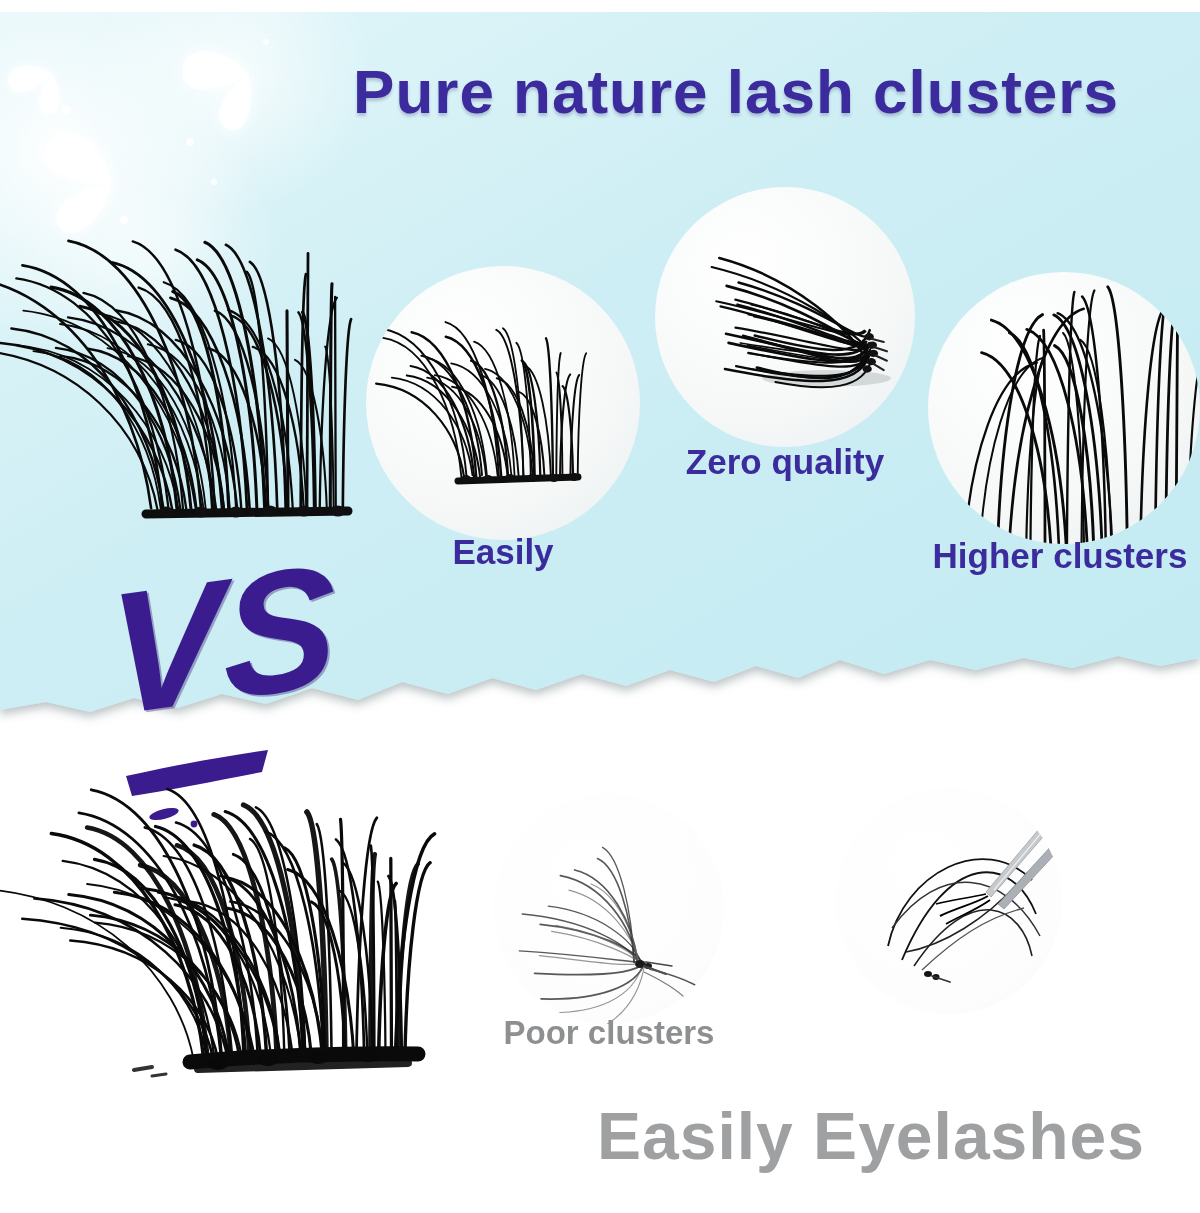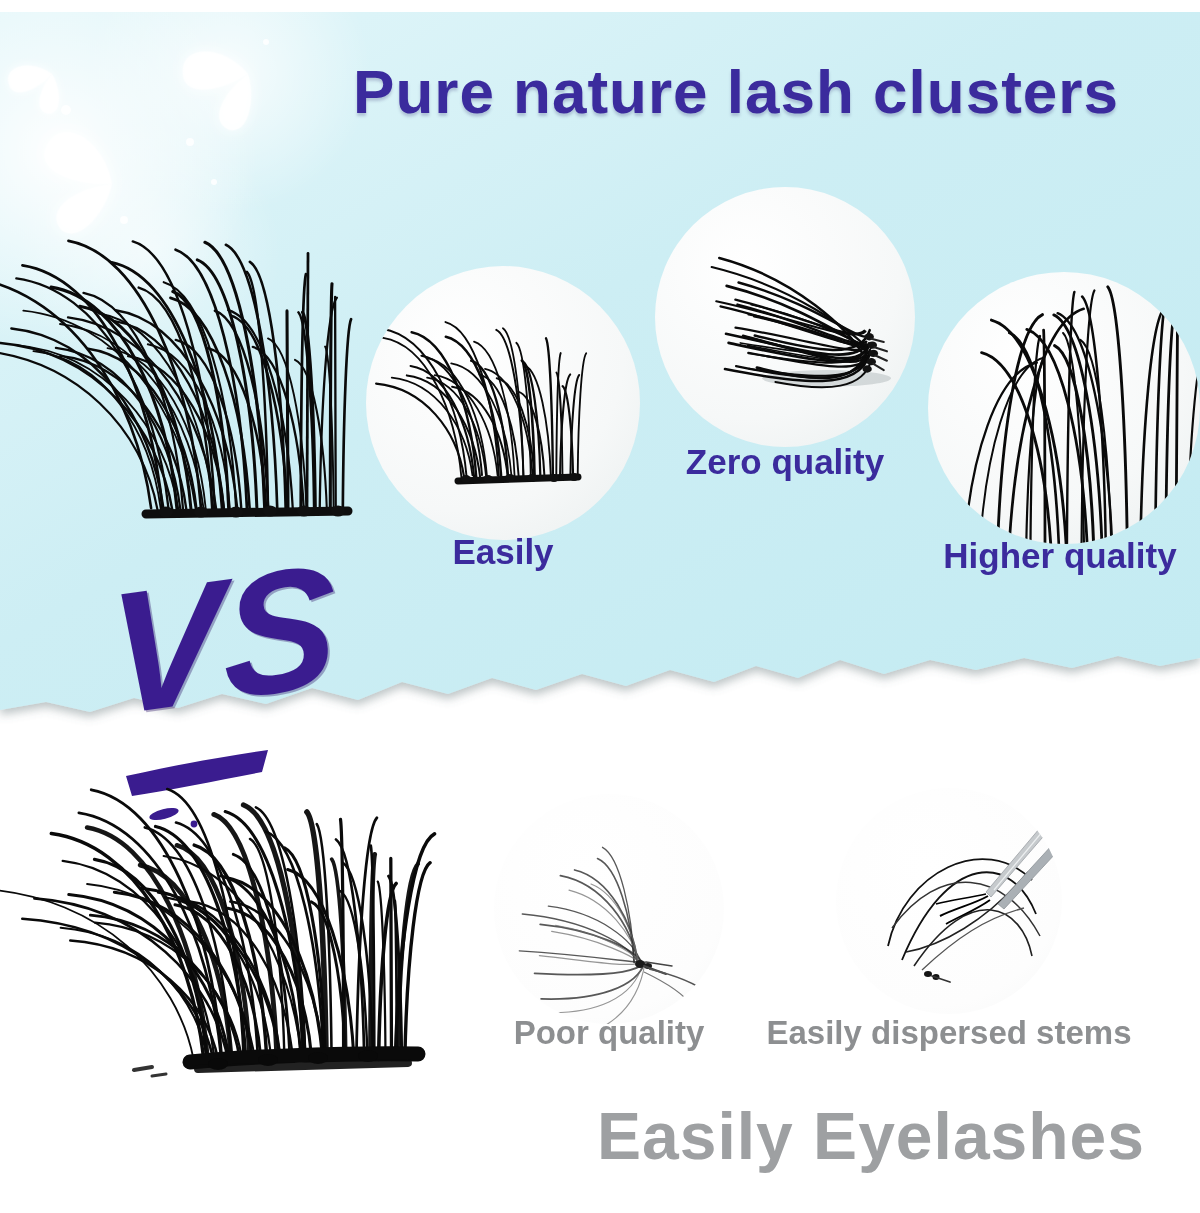--- a/index.html
+++ b/index.html
@@ -280,21 +280,21 @@
           <path d="M102.4,280.3 C103.2,172.2 106.7,74.9 112.0,64.0" fill="none" stroke="#0a0a0a" stroke-width="2.25" stroke-linecap="round"></path>
           <path d="M117.0,281.3 C116.9,169.7 116.4,69.3 115.6,58.2" fill="none" stroke="#0a0a0a" stroke-width="2.77" stroke-linecap="round"></path>
           <path d="M138.9,282.5 C139.5,151.2 142.3,33.0 146.4,19.9" fill="none" stroke="#0a0a0a" stroke-width="2.43" stroke-linecap="round"></path>
           <path d="M153.5,280.3 C154.5,149.4 159.3,31.6 166.4,18.5" fill="none" stroke="#0a0a0a" stroke-width="2.20" stroke-linecap="round"></path>
           <path d="M156.2,283.0 C154.5,172.0 146.7,72.1 135.1,61.0" fill="none" stroke="#0a0a0a" stroke-width="2.08" stroke-linecap="round"></path>
           <path d="M177.9,280.9 C176.0,152.7 167.2,37.3 154.1,24.5" fill="none" stroke="#0a0a0a" stroke-width="2.49" stroke-linecap="round"></path>
           <path d="M184.6,282.9 C180.2,162.1 159.9,53.3 129.6,41.2" fill="none" stroke="#0a0a0a" stroke-width="2.36" stroke-linecap="round"></path>
         </g>
     </svg>
   </div>
-  <div class="lbl purple" style="left:920px;top:524px;width:280px">Higher quality</div>
+  <div class="lbl purple" style="left:920px;top:524px;width:280px">Higher clusters</div>
 
   <div class="vs-wrap">
     <div class="vs-text">VS</div>
     <svg class="vs-swoosh" width="170" height="100" viewBox="0 0 170 100">
       <path d="M6,30 C52,20 104,10 148,4 L142,26 C100,34 50,44 12,50 Z"></path>
       <ellipse cx="44" cy="68" rx="15" ry="5" transform="rotate(-14 44 68)"></ellipse>
       <circle cx="74" cy="78" r="3.4"></circle>
     </svg>
   </div>
 
@@ -398,21 +398,21 @@
       <g class="base">
         <ellipse cx="146" cy="170" rx="5" ry="4" fill="#1a1a1a"></ellipse>
         <ellipse cx="154" cy="172" rx="4" ry="3" fill="#1a1a1a"></ellipse>
         <path d="M150,172 l22,8" stroke="#444" stroke-width="2" stroke-linecap="round" fill="none"></path>
         <path d="M152,168 l26,4" stroke="#444" stroke-width="1.5" stroke-linecap="round" fill="none"></path>
         <path d="M155,175 C185,182 205,192 215,200" stroke="#555" stroke-width="1.4" fill="none"></path>
         <path d="M150,178 C175,190 190,200 198,212" stroke="#777" stroke-width="1.2" fill="none"></path>
       </g>
     </svg>
   </div>
-  <div class="lbl gray" style="left:494px;top:1002px;width:230px">Poor quality</div>
+  <div class="lbl gray" style="left:494px;top:1002px;width:230px">Poor clusters</div>
 
   <div class="circle plain" style="left:836px;top:776px;width:226px;height:226px">
     <svg viewBox="0 0 226 226">
       <g class="fans"></g>
       <g class="base">
         <path d="M52,158 C68,84 148,44 196,92" stroke="#111" stroke-width="1.8" fill="none"></path>
         <path d="M66,172 C112,62 176,66 200,126" stroke="#111" stroke-width="1.8" fill="none"></path>
         <path d="M56,140 C104,74 168,82 204,148" stroke="#333" stroke-width="1.5" fill="none"></path>
         <path d="M78,178 C136,92 186,118 196,168" stroke="#222" stroke-width="1.6" fill="none"></path>
         <path d="M192,84 C150,134 104,158 70,164" stroke="#222" stroke-width="1.5" fill="none"></path>
@@ -424,17 +424,16 @@
           <polygon points="214,28 150,104 155,109 219,35" fill="#c6cacd" stroke="#9aa0a4" stroke-width="0.8"></polygon>
           <polygon points="228,44 162,116 168,121 233,51" fill="#aab0b5" stroke="#8d9398" stroke-width="0.8"></polygon>
           <path d="M216,32 L158,102" stroke="#eceff0" stroke-width="1.2" fill="none"></path>
         </g>
         <path d="M152,108 C138,116 120,120 104,128" stroke="#000" stroke-width="2" fill="none"></path>
         <path d="M154,112 C140,122 124,128 110,136" stroke="#000" stroke-width="1.8" fill="none"></path>
         <path d="M150,106 C132,110 116,112 100,116" stroke="#000" stroke-width="1.5" fill="none"></path>
       </g>
     </svg>
   </div>
-  <div class="lbl gray" style="left:759px;top:1002px;width:380px">Easily dispersed stems</div>
 
   <div class="footer-title">Easily Eyelashes</div>
 
 </div>
 
 </body></html>

